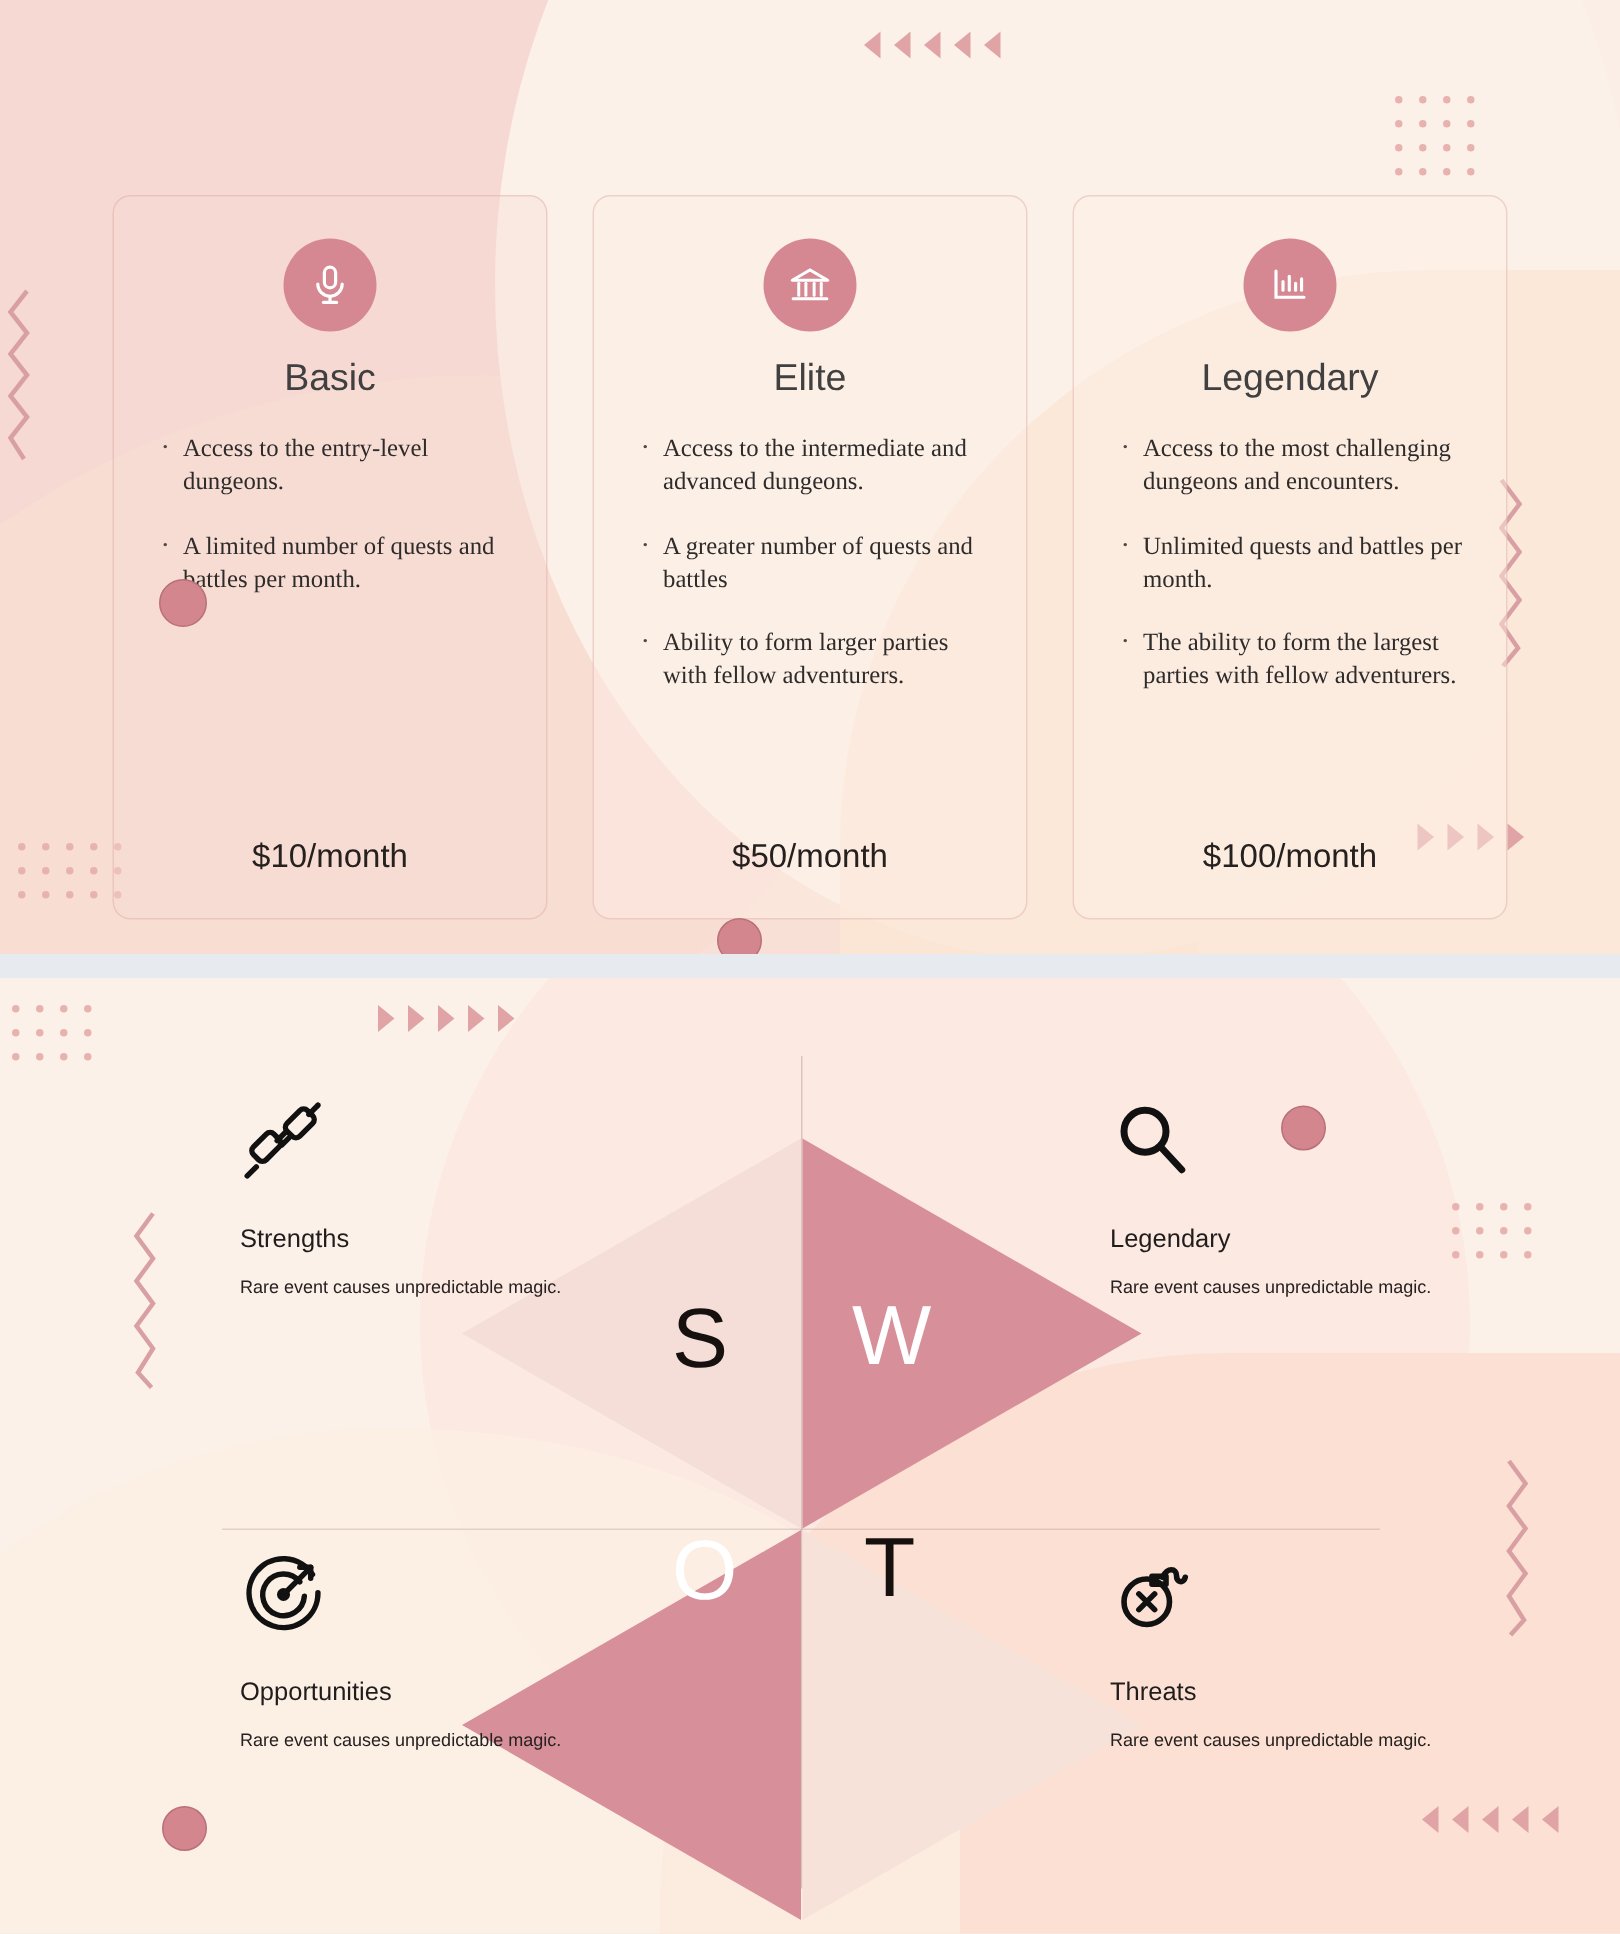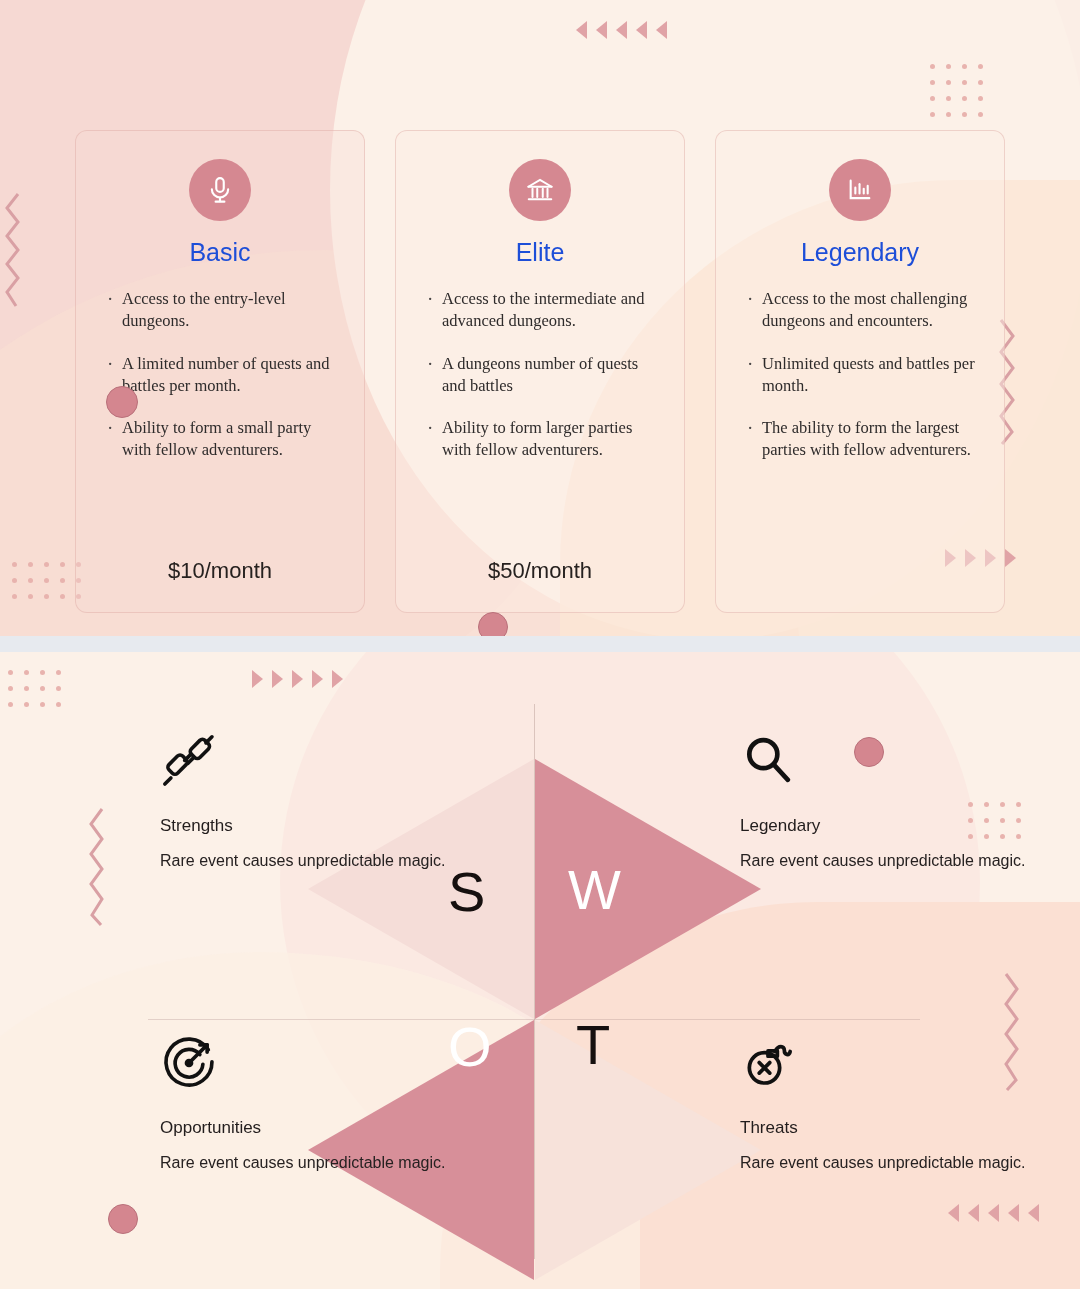--- a/index.html
+++ b/index.html
@@ -53,21 +53,21 @@
     padding:22px 20px 0 20px; position:relative;
   }
   .card-1{ background:rgba(247,219,213,.35); }
   .card-2{ background:rgba(252,238,228,.45); }
   .card-3{ background:rgba(252,240,231,.45); }
 
   .card-icon{
     width:62px;height:62px;border-radius:50%;background:#d58891;
     display:flex;align-items:center;justify-content:center; margin-top:6px;
   }
-  .card-title{ margin-top:18px; font-size:25px; color:#1d4ed8; font-weight:400; width:130px; text-align:center; line-height:1.08; }
+  .card-title{ margin-top:18px; font-size:25px; color:#404040; font-weight:400; width:130px; text-align:center; line-height:1.08; }
   .card-list{ margin-top:22px; width:100%; padding-left:8px; }
   .card-list li{ list-style:none; position:relative; padding-left:18px; margin-bottom:20px;
     font-size:16.5px; line-height:1.35; color:#2e2b2b;font-family:Liberation Serif, serif; }
   .card-list li:before{ content:"·"; position:absolute; left:3px; top:-2px; font-size:19px; color:#4a4646; }
   .card-price{ position:absolute; left:0; bottom:26px; width:100%; text-align:center;
     font-size:22px; color:#26211f; line-height:1.3; }
   .price-inner{ display:inline-block; width:150px; }
 
   .blob-dot{ position:absolute; border-radius:50%; background:#d4868f; border:1px solid #b9707a; }
 
@@ -108,21 +108,21 @@
 
   .swot-letter{ position:absolute; font-size:56px; font-weight:400; line-height:1; }
   .L-S{ left:300px; top:160px; color:#16100f; }
   .L-W{ left:420px; top:158px; color:#ffffff; }
   .L-O{ left:300px; top:315px; color:#ffffff; }
   .L-T{ left:428px; top:313px; color:#16100f; }
 
   .quad{ position:absolute; width:300px;margin-left:12px; }
   .q-icon{ width:58px;height:58px; margin-bottom:26px; }
   .q-head{ font-size:17px; color:#221d1d; margin-bottom:14px; }
-  .q-body{ font-size:16px; line-height:1.35; color:#262121; }
+  .q-body{ font-size:12px; line-height:1.35; color:#262121; }
   .q-S{ left:0px; top:28px; }
   .q-W{ left:580px; top:28px; }
   .q-O{ left:0px; top:330px; }
   .q-T{ left:580px; top:330px; }
 
   .dots-s2-tl{ left:8px; top:18px; grid-template-columns:repeat(4,5px); }
   .dots-s2-r{ left:968px; top:150px; grid-template-columns:repeat(4,5px); }
   .tri-s2-top{ left:252px; top:18px; }
   .tri-s2-bot{ left:948px; top:552px; }
 </style>
@@ -206,21 +206,20 @@
           <rect x="9" y="2.5" width="6" height="11" rx="3"></rect>
           <path d="M5.5 11.5a6.5 6.5 0 0 0 13 0"></path>
           <line x1="12" y1="18" x2="12" y2="21"></line>
           <line x1="8.5" y1="21.3" x2="15.5" y2="21.3"></line>
         </svg>
       </div>
       <div class="card-title">Basic</div>
       <ul class="card-list">
         <li>Access to the entry-level dungeons.</li>
         <li>A limited number of quests and battles per month.</li>
-        <li>Ability to form a small party with fellow adventurers.</li>
       </ul>
       <div class="card-price">
         <span class="price-inner">$10/month</span>
       </div>
     </div>
 
     <div class="card card-2">
       <div class="card-icon">
         <svg width="30" height="30" viewBox="0 0 24 24" fill="none" stroke="#fff" stroke-width="1.6" stroke-linecap="round">
           <path d="M3 9.2 L12 4 L21 9.2"></path>
@@ -228,21 +227,21 @@
           <line x1="6" y1="11" x2="6" y2="17.5"></line>
           <line x1="9.8" y1="11" x2="9.8" y2="17.5"></line>
           <line x1="14.2" y1="11" x2="14.2" y2="17.5"></line>
           <line x1="18" y1="11" x2="18" y2="17.5"></line>
           <line x1="3" y1="19.3" x2="21" y2="19.3"></line>
         </svg>
       </div>
       <div class="card-title">Elite</div>
       <ul class="card-list">
         <li>Access to the intermediate and advanced dungeons.</li>
-        <li>A dungeons number of quests and battles</li>
+        <li>A greater number of quests and battles</li>
         <li>Ability to form larger parties with fellow adventurers.</li>
       </ul>
       <div class="card-price">
         <span class="price-inner">$50/month</span>
       </div>
     </div>
 
     <div class="card card-3">
       <div class="card-icon">
         <svg width="28" height="28" viewBox="0 0 24 24" fill="none" stroke="#fff" stroke-width="1.8" stroke-linecap="round">
@@ -252,20 +251,23 @@
           <line x1="15.2" y1="15" x2="15.2" y2="11"></line>
           <line x1="18.6" y1="15" x2="18.6" y2="8.5"></line>
         </svg>
       </div>
       <div class="card-title">Legendary</div>
       <ul class="card-list">
         <li>Access to the most challenging dungeons and encounters.</li>
         <li>Unlimited quests and battles per month.</li>
         <li>The ability to form the largest parties with fellow adventurers.</li>
       </ul>
+      <div class="card-price">
+        <span class="price-inner">$100/month</span>
+      </div>
     </div>
   </div>
 
   <div class="blob-dot" style="left:106px; top:386px; width:32px; height:32px;"></div>
   <div class="blob-dot" style="left:478px; top:612px; width:30px; height:30px;"></div>
 </div>
 
 <div class="gap"></div>
 
 <div class="slide2">

